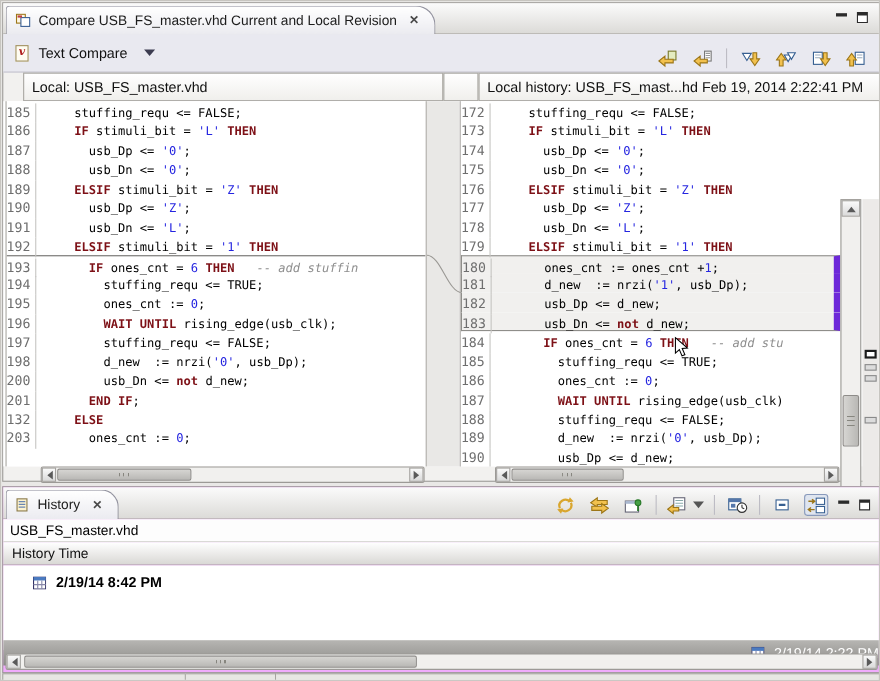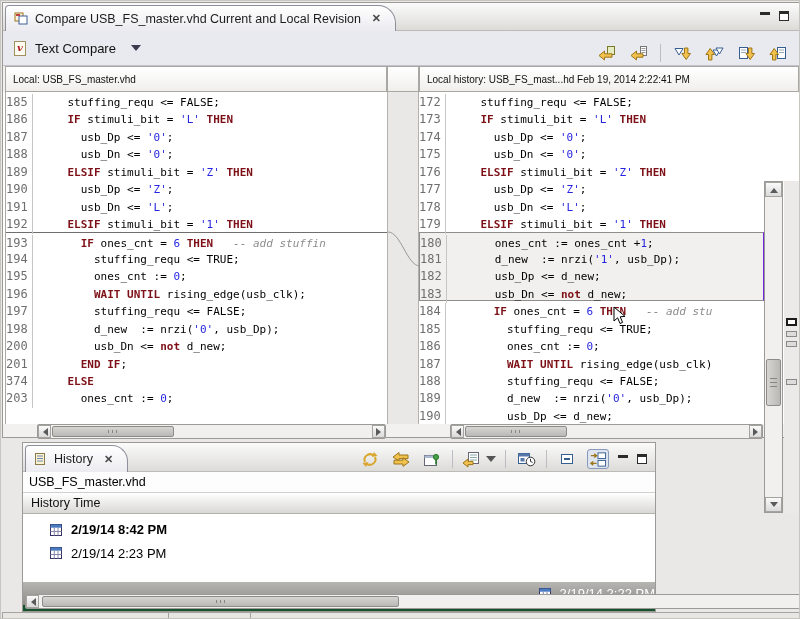--- a/index.html
+++ b/index.html
@@ -30,42 +30,42 @@
   .mode-label { font-size:13px; color:#111; }
   .dd-arrow { width:0; height:0; border:5px solid transparent; border-top:6px solid #3c3c50; margin-top:5px; margin-left:6px; }
   .vhd-ico { width:12px; height:15px; background:#fffdf2; border:1px solid #a09060; position:relative; }
   .vhd-ico::after { content:"v"; position:absolute; left:2px; top:0px; color:#b02020;
        font:italic bold 10px "DejaVu Serif", serif; }
   .cmp-tools { position:absolute; right:10px; top:40px; display:flex; gap:10px; align-items:center; }
   .tbtn { width:22px; height:20px; display:flex; align-items:center; justify-content:center; }
 
   .headers { position:absolute; left:0; right:0; top:63px; height:26px; }
   .hdr { position:absolute; top:0; height:26px; background:linear-gradient(#ffffff,#f0efec);
-         border:1px solid #a9a7a2; font-size:10px; color:#111; display:flex; align-items:center;
-         padding-left:7px; white-space:nowrap; overflow:hidden; }
+         border:1px solid #a9a7a2; font-size:13px; color:#111; display:flex; align-items:center;
+         padding-left:7px; white-space:nowrap; overflow:hidden;margin-left:16px; }
   #hdr-left { left:2px; width:382px; }
   #hdr-mid  { left:384px; width:32px; padding:0; }
   #hdr-right{ left:416px; width:380px; }
 
   
   .code-area { position:absolute; left:0; top:89px; width:798px; height:332px; background:#fff; }
   .pane { position:absolute; top:0; height:332px; background:#fff; overflow:hidden; }
   #pane-left  { left:2px;  width:382px; border-left:1px solid #a9a7a2; }
   #pane-right { left:416px; width:345px; }
   .band { position:absolute; left:384px; top:0; width:32px; height:332px; background:#e9e8e6;
           border-left:1px solid #b3b1ad; border-right:1px solid #b3b1ad; }
   .row { height:17.45px; line-height:17.45px; white-space:nowrap; font-family:"DejaVu Sans Mono", monospace; }
   .ln { display:inline-block; width:27px; text-align:right; padding-right:5px; color:#6e6e6e;
         font-size:12px; border-right:1px solid #c6c5c2; }
   .codetxt { font-size:11px; color:#000; white-space:pre; padding-left:8px; }
   .k { color:var(--kw); font-weight:bold; }
   .l { color:var(--lit); }
   .c { color:var(--cmt); font-style:italic; }
   .ins   { border-top:1px solid #6f6e6b; }
-  .added { background:#f1f0ee; border-left:1px solid #8f8e8a; border-right:1px solid #6d28d9; }
+  .added { background:#f1f0ee; border-left:1px solid #8f8e8a; border-right:6px solid #6d28d9; }
   .added-first { border-top:1px solid #8f8e8a; }
   .added-last  { border-bottom:1px solid #8f8e8a; }
 
   
   .sb { position:absolute; background:#f1f0ee; border:1px solid #9c9a96; border-radius:2px; }
   .sb-h { height:15px; }
   .sb-arrow { position:absolute; width:13px; top:0; bottom:0; background:linear-gradient(#fafafa,#dadada);
               border:1px solid #a5a3a0; display:flex; align-items:center; justify-content:center; }
   .arr { width:0; height:0; border:4px solid transparent; }
   .arr-l { border-right:5px solid #5a5a5a; margin-left:-3px; }
@@ -81,21 +81,21 @@
                border:1px solid #a5a3a0; display:flex; align-items:center; justify-content:center; }
   .vthumb { position:absolute; left:1px; right:1px; background:linear-gradient(90deg,#d6d5d2,#b9b8b5);
             border:1px solid #8e8c89; border-radius:2px; }
   .vthumb::after { content:""; position:absolute; top:50%; left:3px; right:3px; height:10px; margin-top:-5px;
             background:repeating-linear-gradient(#87867f 0 1px,transparent 1px 4px); }
   .ruler { position:absolute; left:781px; top:89px; width:16px; height:332px; background:#eceae8; }
   .marker { position:absolute; left:2px; width:11px; height:6px; border:1px solid #8a8a8a; background:#dcdcdc; }
   .marker.current { height:8px; border:2px solid #1a1a1a; background:#ffffff; }
 
   
-  #history { left:1px; top:441px; width:634px; height:170px; background:#14532d;margin-left:20px; }
+  #history { left:1px; top:441px; width:798px; height:170px; background:#f0abfc; }
   #history .tabbar { height:29px; }
   .hist-tools { position:absolute; right:8px; top:6px; display:flex; gap:9px; align-items:center; }
   .pressed { background:#dfe5ef; border:1px solid #8899bb; border-radius:3px; padding:1px; }
   .filelabel { position:absolute; left:0; right:0; top:29px; height:21px; background:#fdfdfd;
                border-bottom:1px solid #d2d0cc; font-size:12.5px; color:#000; display:flex;
                align-items:center; padding-left:6px; }
   .colhdr { position:absolute; left:0; right:0; top:50px; height:21px;
             background:linear-gradient(#ffffff,#d9d8d5); border-bottom:1px solid #b4b2ae;
             font-size:12.5px; color:#111; display:flex; align-items:center; padding-left:8px; }
   .histrows { position:absolute; left:0; right:0; top:71px; bottom:20px; background:#fff; }
@@ -204,21 +204,21 @@
           <div class="row"><span class="ln">191</span><span class="codetxt">      usb_Dn &lt;= <span class="l">'L'</span>;</span></div>
           <div class="row"><span class="ln">192</span><span class="codetxt">    <span class="k">ELSIF</span> stimuli_bit = <span class="l">'1'</span> <span class="k">THEN</span></span></div>
           <div class="row ins"><span class="ln">193</span><span class="codetxt">      <span class="k">IF</span> ones_cnt = <span class="l">6</span> <span class="k">THEN</span>   <span class="c">-- add stuffin</span></span></div>
           <div class="row"><span class="ln">194</span><span class="codetxt">        stuffing_requ &lt;= TRUE;</span></div>
           <div class="row"><span class="ln">195</span><span class="codetxt">        ones_cnt := <span class="l">0</span>;</span></div>
           <div class="row"><span class="ln">196</span><span class="codetxt">        <span class="k">WAIT</span> <span class="k">UNTIL</span> rising_edge(usb_clk);</span></div>
           <div class="row"><span class="ln">197</span><span class="codetxt">        stuffing_requ &lt;= FALSE;</span></div>
           <div class="row"><span class="ln">198</span><span class="codetxt">        d_new  := nrzi(<span class="l">'0'</span>, usb_Dp);</span></div>
           <div class="row"><span class="ln">200</span><span class="codetxt">        usb_Dn &lt;= <span class="k">not</span> d_new;</span></div>
           <div class="row"><span class="ln">201</span><span class="codetxt">      <span class="k">END</span> <span class="k">IF</span>;</span></div>
-          <div class="row"><span class="ln">374</span><span class="codetxt">    <span class="k">ELSE</span></span></div>
+          <div class="row"><span class="ln">132</span><span class="codetxt">    <span class="k">ELSE</span></span></div>
           <div class="row"><span class="ln">203</span><span class="codetxt">      ones_cnt := <span class="l">0</span>;</span></div>
         </div>
       <div class="band">
         <svg width="32" height="332" viewBox="0 0 32 332">
           <path d="M0,140 C13,140 19,174 32,174" fill="none" stroke="#9a9894"></path>
         </svg>
       </div>
       <div class="pane" id="pane-right">
           <div class="row"><span class="ln">172</span><span class="codetxt">    stuffing_requ &lt;= FALSE;</span></div>
           <div class="row"><span class="ln">173</span><span class="codetxt">    <span class="k">IF</span> stimuli_bit = <span class="l">'L'</span> <span class="k">THEN</span></span></div>
@@ -360,30 +360,20 @@
         <div class="hrow bold" style="top: 4px;">
           <svg width="12" height="12" viewBox="0 0 12 12">
             <rect x="0.5" y="0.5" width="11" height="11" fill="#fff" stroke="#336"></rect>
             <rect x="0.5" y="0.5" width="11" height="3.2" fill="#4a7ac0"></rect>
             <line x1="4.3" y1="3.7" x2="4.3" y2="11.5" stroke="#88a"></line>
             <line x1="8" y1="3.7" x2="8" y2="11.5" stroke="#88a"></line>
             <line x1="0.5" y1="7.5" x2="11.5" y2="7.5" stroke="#88a"></line>
           </svg>
           <span>2/19/14 8:42 PM</span>
         </div>
-        <div class="hrow" style="top: 27.5px;">
-          <svg width="12" height="12" viewBox="0 0 12 12">
-            <rect x="0.5" y="0.5" width="11" height="11" fill="#fff" stroke="#336"></rect>
-            <rect x="0.5" y="0.5" width="11" height="3.2" fill="#4a7ac0"></rect>
-            <line x1="4.3" y1="3.7" x2="4.3" y2="11.5" stroke="#88a"></line>
-            <line x1="8" y1="3.7" x2="8" y2="11.5" stroke="#88a"></line>
-            <line x1="0.5" y1="7.5" x2="11.5" y2="7.5" stroke="#88a"></line>
-          </svg>
-          <span>2/19/14 2:23 PM</span>
-        </div>
         <div class="hrow selected" style="top: 68px; justify-content: flex-end;">
           <svg width="12" height="12" viewBox="0 0 12 12">
             <rect x="0.5" y="0.5" width="11" height="11" fill="#fff" stroke="#336"></rect>
             <rect x="0.5" y="0.5" width="11" height="3.2" fill="#4a7ac0"></rect>
             <line x1="4.3" y1="3.7" x2="4.3" y2="11.5" stroke="#88a"></line>
             <line x1="8" y1="3.7" x2="8" y2="11.5" stroke="#88a"></line>
             <line x1="0.5" y1="7.5" x2="11.5" y2="7.5" stroke="#88a"></line>
           </svg>
           <span>2/19/14 2:22 PM</span>
         </div>

